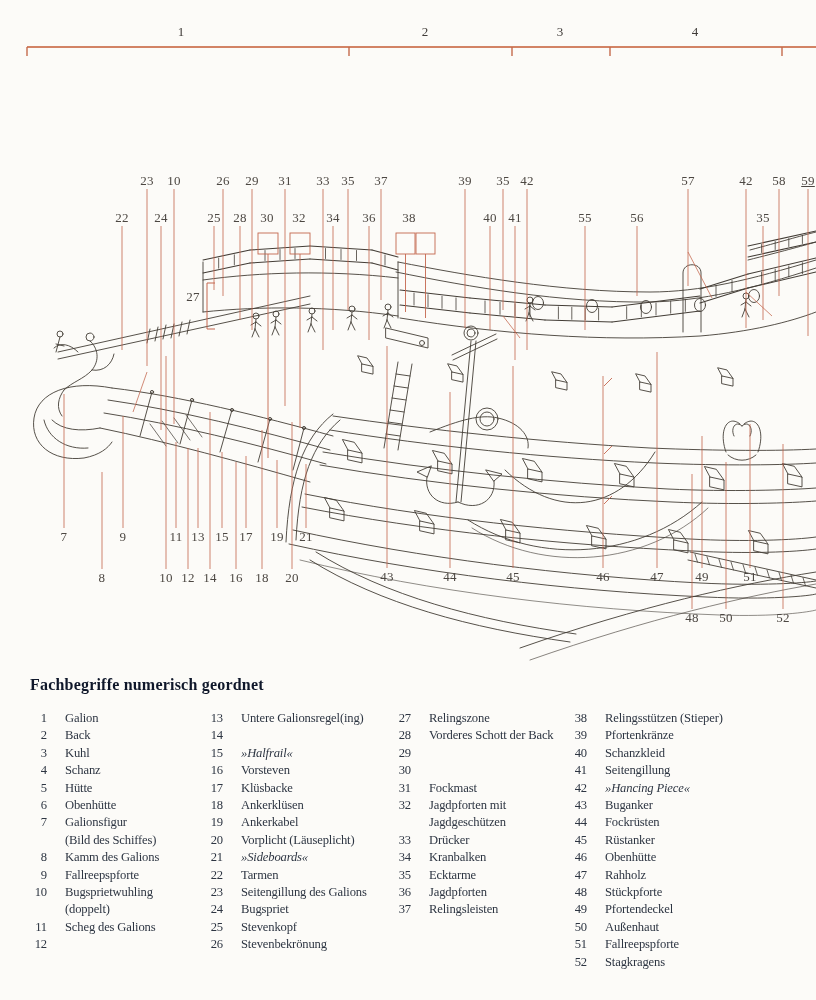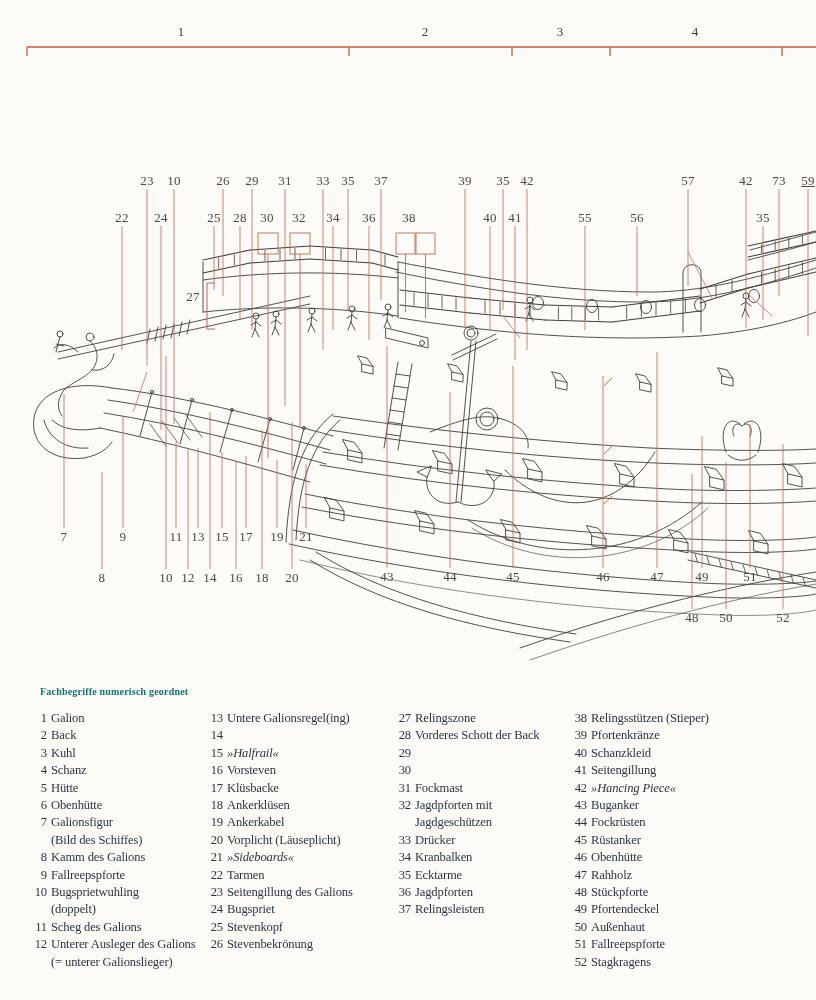--- a/index.html
+++ b/index.html
@@ -11,35 +11,35 @@
   .dlabel{
     position:absolute;transform:translate(-50%,-50%);
     font-size:13px;color:#4c4742;letter-spacing:.3px;white-space:nowrap;
   }
   .rlabel{
     position:absolute;transform:translate(-50%,-50%);
     font-size:13px;color:#3f3b38;
   }
   .glossary{position:absolute;left:0;top:668px;width:816px;height:332px;}
   .glossary h2{
-    position:absolute;left:30px;top:8px;margin:10px;
-    font-size:10px;font-weight:bold;color:#0f766e;letter-spacing:.2px;
+    position:absolute;left:30px;top:8px;margin:0;
+    font-size:16px;font-weight:bold;color:#0f172a;letter-spacing:.2px;
   }
   .col{position:absolute;top:42px;}
   .col-1{left:30px;width:172px;}
   .col-2{left:206px;width:184px;}
   .col-3{left:394px;width:172px;}
   .col-4{left:570px;width:210px;}
   .entry{display:flex;align-items:flex-start;}
   .entry .num{
     width:17px;text-align:right;flex:0 0 17px;
     font-size:12.6px;line-height:17.4px;color:#2d3542;letter-spacing:-.15px;
   }
   .entry .txt{
-    margin-left:4px;font-size:12.6px;line-height:17.4px;color:#2d3542;
+    margin-left:18px;font-size:12.6px;line-height:17.4px;color:#2d3542;
     letter-spacing:-.15px;white-space:pre-line;
   }
   .entry .txt.it{font-style:italic;}
 </style>
 </head>
 <body>
 
 <div class="page">
 
   <svg id="art" width="816" height="1000" viewBox="0 0 816 1000">
@@ -347,21 +347,21 @@
       <span class="dlabel" style="left: 252px; top: 181px;">29</span>
       <span class="dlabel" style="left: 285px; top: 181px;">31</span>
       <span class="dlabel" style="left: 323px; top: 181px;">33</span>
       <span class="dlabel" style="left: 348px; top: 181px;">35</span>
       <span class="dlabel" style="left: 381px; top: 181px;">37</span>
       <span class="dlabel" style="left: 465px; top: 181px;">39</span>
       <span class="dlabel" style="left: 503px; top: 181px;">35</span>
       <span class="dlabel" style="left: 527px; top: 181px;">42</span>
       <span class="dlabel" style="left: 688px; top: 181px;">57</span>
       <span class="dlabel" style="left: 746px; top: 181px;">42</span>
-      <span class="dlabel" style="left: 779px; top: 181px;">73</span>
+      <span class="dlabel" style="left: 779px; top: 181px;">58</span>
       <span class="dlabel" style="left: 808px; top: 181px; text-decoration: underline;">59</span>
       <span class="dlabel" style="left: 122px; top: 218px;">22</span>
       <span class="dlabel" style="left: 161px; top: 218px;">24</span>
       <span class="dlabel" style="left: 214px; top: 218px;">25</span>
       <span class="dlabel" style="left: 240px; top: 218px;">28</span>
       <span class="dlabel" style="left: 267px; top: 218px;">30</span>
       <span class="dlabel" style="left: 299px; top: 218px;">32</span>
       <span class="dlabel" style="left: 333px; top: 218px;">34</span>
       <span class="dlabel" style="left: 369px; top: 218px;">36</span>
       <span class="dlabel" style="left: 409px; top: 218px;">38</span>
@@ -442,22 +442,20 @@
           <span class="num">10</span>
           <span class="txt">Bugsprietwuhling
 (doppelt)</span>
         </div>
         <div class="entry">
           <span class="num">11</span>
           <span class="txt">Scheg des Galions</span>
         </div>
         <div class="entry">
           <span class="num">12</span>
-          <span class="txt">Unterer Ausleger des Galions
-(= unterer Galionslieger)</span>
         </div>
       </div>
     <div class="col col-2" id="col1">
         <div class="entry">
           <span class="num">13</span>
           <span class="txt">Untere Galionsregel(ing)</span>
         </div>
         <div class="entry">
           <span class="num">14</span>
         </div>

